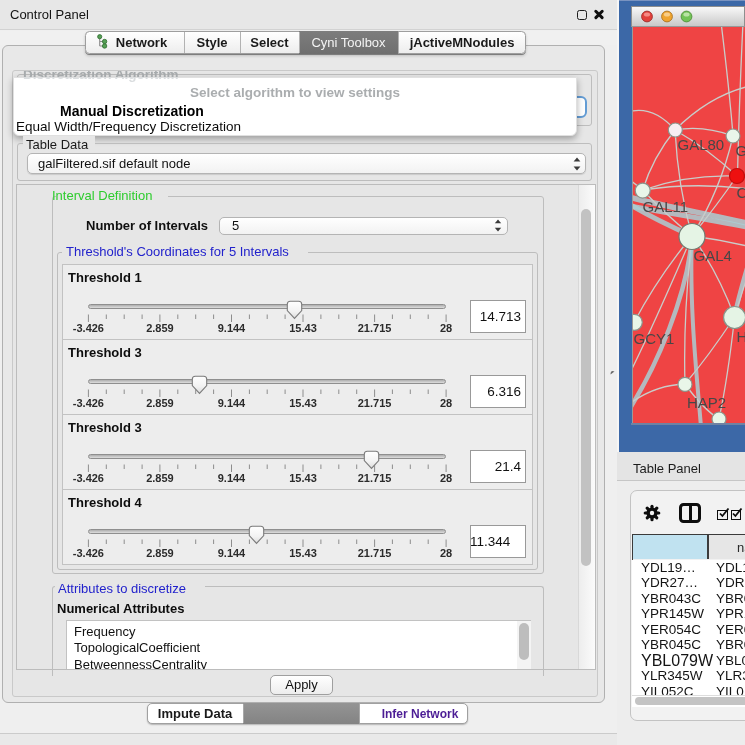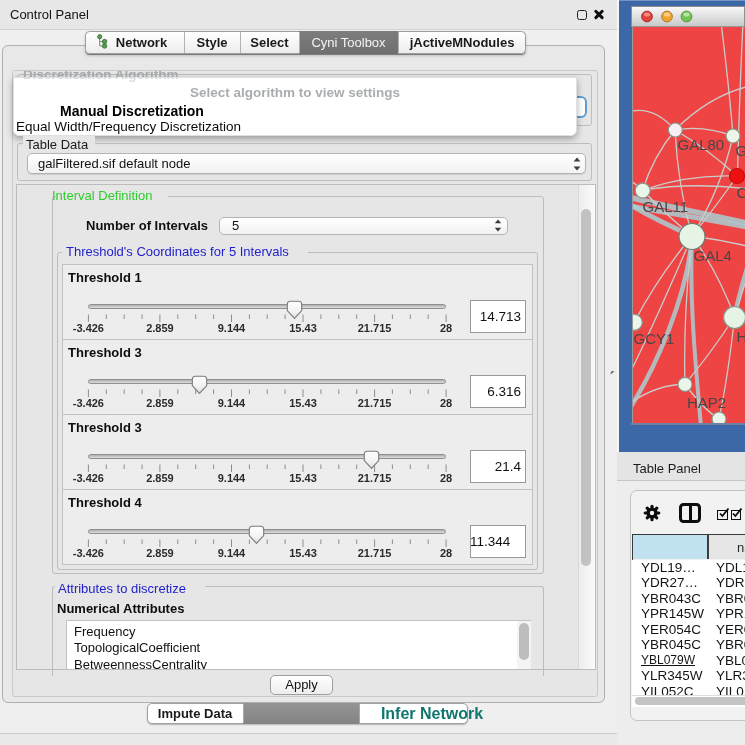--- a/index.html
+++ b/index.html
@@ -263,21 +263,21 @@
     </div>
 <div class="abs" style="left:517px;top:621px;width:14px;height:48px;background:#f4f4f4;"></div>
 <div class="abs" style="left:519px;top:623px;width:10px;height:37px;background:#bdbdbd;border-radius:5px;"></div>
 <div class="abs" style="left:270px;top:675px;width:63px;height:20px;background:linear-gradient(#ffffff,#ededed);border:1px solid #9f9f9f;border-radius:5px;"></div>
 <div class="txt" style="left:301.5px;top:675.2px;transform:translateX(-50%);font-size:13px;color:#111111;font-weight:normal;line-height:20px;">Apply</div>
 <div class="abs" style="left:147px;top:703px;width:321px;height:21px;background:#ffffff;border:1px solid #a0a0a0;border-radius:5px;box-shadow:0 1px 1.5px rgba(0,0,0,0.25);"></div>
 <div class="txt" style="left:195.0px;top:703.8px;transform:translateX(-50%);font-size:13px;color:#1a1a1a;font-weight:bold;line-height:20px;">Impute Data</div>
 <div class="abs" style="left:243px;top:703px;width:116px;height:21px;background:linear-gradient(#949494,#838383);"></div>
 <div class="txt" style="left:301.0px;top:720px;transform:translateX(-50%);font-size:13px;color:#f0f0f0;font-weight:normal;line-height:20px;margin-top:48px;">Discretize Data</div>
 <div class="abs" style="left:243px;top:704px;width:1px;height:19px;background:#a8a8a8;"></div>
-<div class="txt" style="left:432px;top:703.8px;transform:translateX(-50%);font-size:16px;color:#0f766e;font-weight:bold;line-height:20px;">Infer Network</div>
+<div class="txt" style="left:420px;top:703.8px;transform:translateX(-50%);font-size:12px;color:#4c1d95;font-weight:bold;line-height:20px;">Infer Network</div>
 <div class="abs" style="left:359px;top:704px;width:1px;height:19px;background:#a8a8a8;"></div>
 <svg class="abs" style="left:610px;top:369px;" width="5" height="6" viewBox="0 0 5 6">
       <path d="M0.5 5.5 Q0.5 0.5 4.5 2.5 L0.5 5.5 Z" fill="#6a6a6a"></path>
     </svg>
 <div class="abs" style="left:617px;top:0;width:2px;height:452px;background:#f6f6f6;"></div>
 <div class="abs" style="left:619px;top:0;width:126px;height:452px;background:#3c68a7;border-top:1.5px solid #7a93c0;"></div>
 <div class="abs" style="left:631px;top:6px;width:114px;height:21px;background:linear-gradient(#f8f8f8,#c9c9c9);border:1px solid #8e8e8e;border-bottom:1px solid #989898;"></div>
 <svg class="abs" style="left:640px;top:10px;" width="54" height="13" viewBox="0 0 54 13">
 <circle cx="7" cy="6.5" r="5.4" fill="#e2403a" stroke="#9e2f2c" stroke-width="0.9"></circle>
 <ellipse cx="7" cy="4.4" rx="3.1" ry="2" fill="#f7928d" opacity="0.9"></ellipse>
@@ -388,21 +388,21 @@
       <div class="txt" style="left:9px;top:15.2px;font-size:13.5px;line-height:15.5px;color:#141414;">YDR27…</div>
       <div class="txt" style="left:84px;top:15.2px;font-size:13.5px;line-height:15.5px;color:#141414;">YDR2</div>
       <div class="txt" style="left:9px;top:30.8px;font-size:13.5px;line-height:15.5px;color:#141414;">YBR043C</div>
       <div class="txt" style="left:84px;top:30.8px;font-size:13.5px;line-height:15.5px;color:#141414;">YBR0</div>
       <div class="txt" style="left:9px;top:46.2px;font-size:13.5px;line-height:15.5px;color:#141414;">YPR145W</div>
       <div class="txt" style="left:84px;top:46.2px;font-size:13.5px;line-height:15.5px;color:#141414;">YPR1</div>
       <div class="txt" style="left:9px;top:61.8px;font-size:13.5px;line-height:15.5px;color:#141414;">YER054C</div>
       <div class="txt" style="left:84px;top:61.8px;font-size:13.5px;line-height:15.5px;color:#141414;">YER0</div>
       <div class="txt" style="left:9px;top:77.2px;font-size:13.5px;line-height:15.5px;color:#141414;">YBR045C</div>
       <div class="txt" style="left:84px;top:77.2px;font-size:13.5px;line-height:15.5px;color:#141414;">YBR0</div>
-      <div class="txt" style="left:9px;top:92.8px;font-size:12px;line-height:15.5px;color:#141414;text-decoration:underline;">YBL079W</div>
+      <div class="txt" style="left:9px;top:92.8px;font-size:16px;line-height:15.5px;color:#141414;">YBL079W</div>
       <div class="txt" style="left:84px;top:92.8px;font-size:13.5px;line-height:15.5px;color:#141414;">YBL0</div>
       <div class="txt" style="left:9px;top:108.2px;font-size:13.5px;line-height:15.5px;color:#141414;">YLR345W</div>
       <div class="txt" style="left:84px;top:108.2px;font-size:13.5px;line-height:15.5px;color:#141414;">YLR3</div>
       <div class="txt" style="left:9px;top:123.8px;font-size:13.5px;line-height:15.5px;color:#141414;">YIL052C</div>
       <div class="txt" style="left:84px;top:123.8px;font-size:13.5px;line-height:15.5px;color:#141414;">YIL0</div>
     </div>
 <div class="abs" style="left:632px;top:695px;width:113px;height:12px;background:#ffffff;border-top:1px solid #dddddd;"></div>
 <div class="abs" style="left:635px;top:697px;width:115px;height:8px;background:#c4c4c4;border-radius:4px;"></div>
 </div>
 </body></html>

